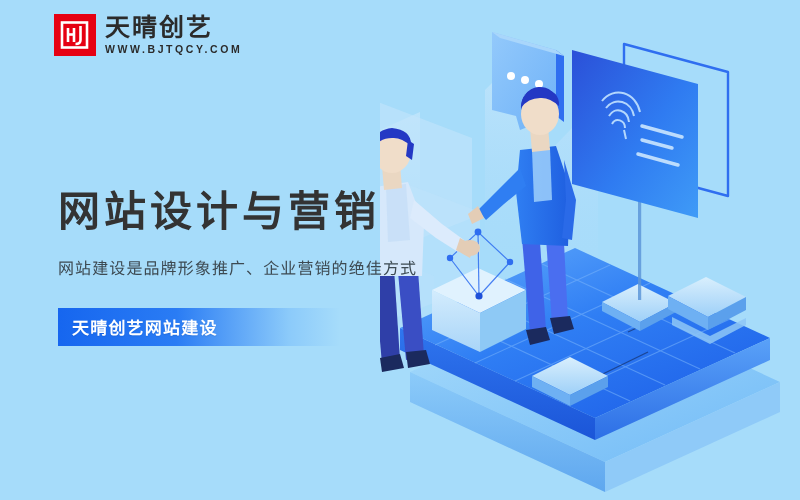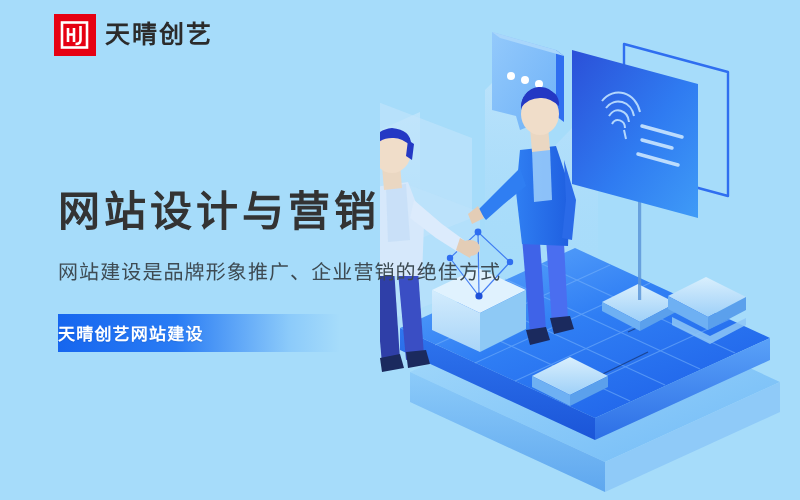--- a/index.html
+++ b/index.html
@@ -43,28 +43,29 @@
 
   
   #copy { position:absolute; left:58px; top:186px; z-index:30; }
   #headline {
     font-size:42px; font-weight:bold; color:#333333;
     letter-spacing:4px; line-height:1.25;
     font-family:"DejaVu Sans","Liberation Sans",sans-serif;
   }
   #subhead {
     margin-top:19px;
-    font-size:20px; color:#3d4a52; letter-spacing:1.1px;
+    font-size:16px; color:#3d4a52; letter-spacing:1.1px;
     line-height:1.4;
     font-family:"DejaVu Sans","Liberation Sans",sans-serif;
   }
   #cta {
     margin-top:28px;
     width:282px; height:38px;
     display:flex; align-items:center;
+    padding-left:14px;
     background:linear-gradient(to right,#1666ef 0%,#2a7cf4 42%,rgba(118,188,250,0.55) 82%,rgba(166,220,250,0) 100%);
     cursor:pointer;
   }
   #cta-label {
     color:#ffffff; font-size:17px; font-weight:bold; letter-spacing:1.2px;
     font-family:"DejaVu Sans","Liberation Sans",sans-serif;
     text-shadow:0 1px 1px rgba(10,60,140,.18);
   }
 
   
@@ -315,20 +316,21 @@
           <rect x="8" y="8.5" width="25" height="25"></rect>
           <path d="M14 14 L14 28"></path>
           <path d="M20 14 L20 28"></path>
           <path d="M26.5 12 L26.5 26 q0 4 -5 4"></path>
           <path d="M14 20.5 L20 20.5"></path>
         </g>
       </svg>
     </div>
     <div id="logo-text">
       <div id="logo-name">天晴创艺</div>
+      <div id="logo-url">WWW.BJTQCY.COM</div>
     </div>
   </div>
 
   <div id="copy">
     <h1 id="headline">网站设计与营销</h1>
     <p id="subhead">网站建设是品牌形象推广、企业营销的绝佳方式</p>
     <div id="cta">
       <span id="cta-label">天晴创艺网站建设</span>
     </div>
   </div>

